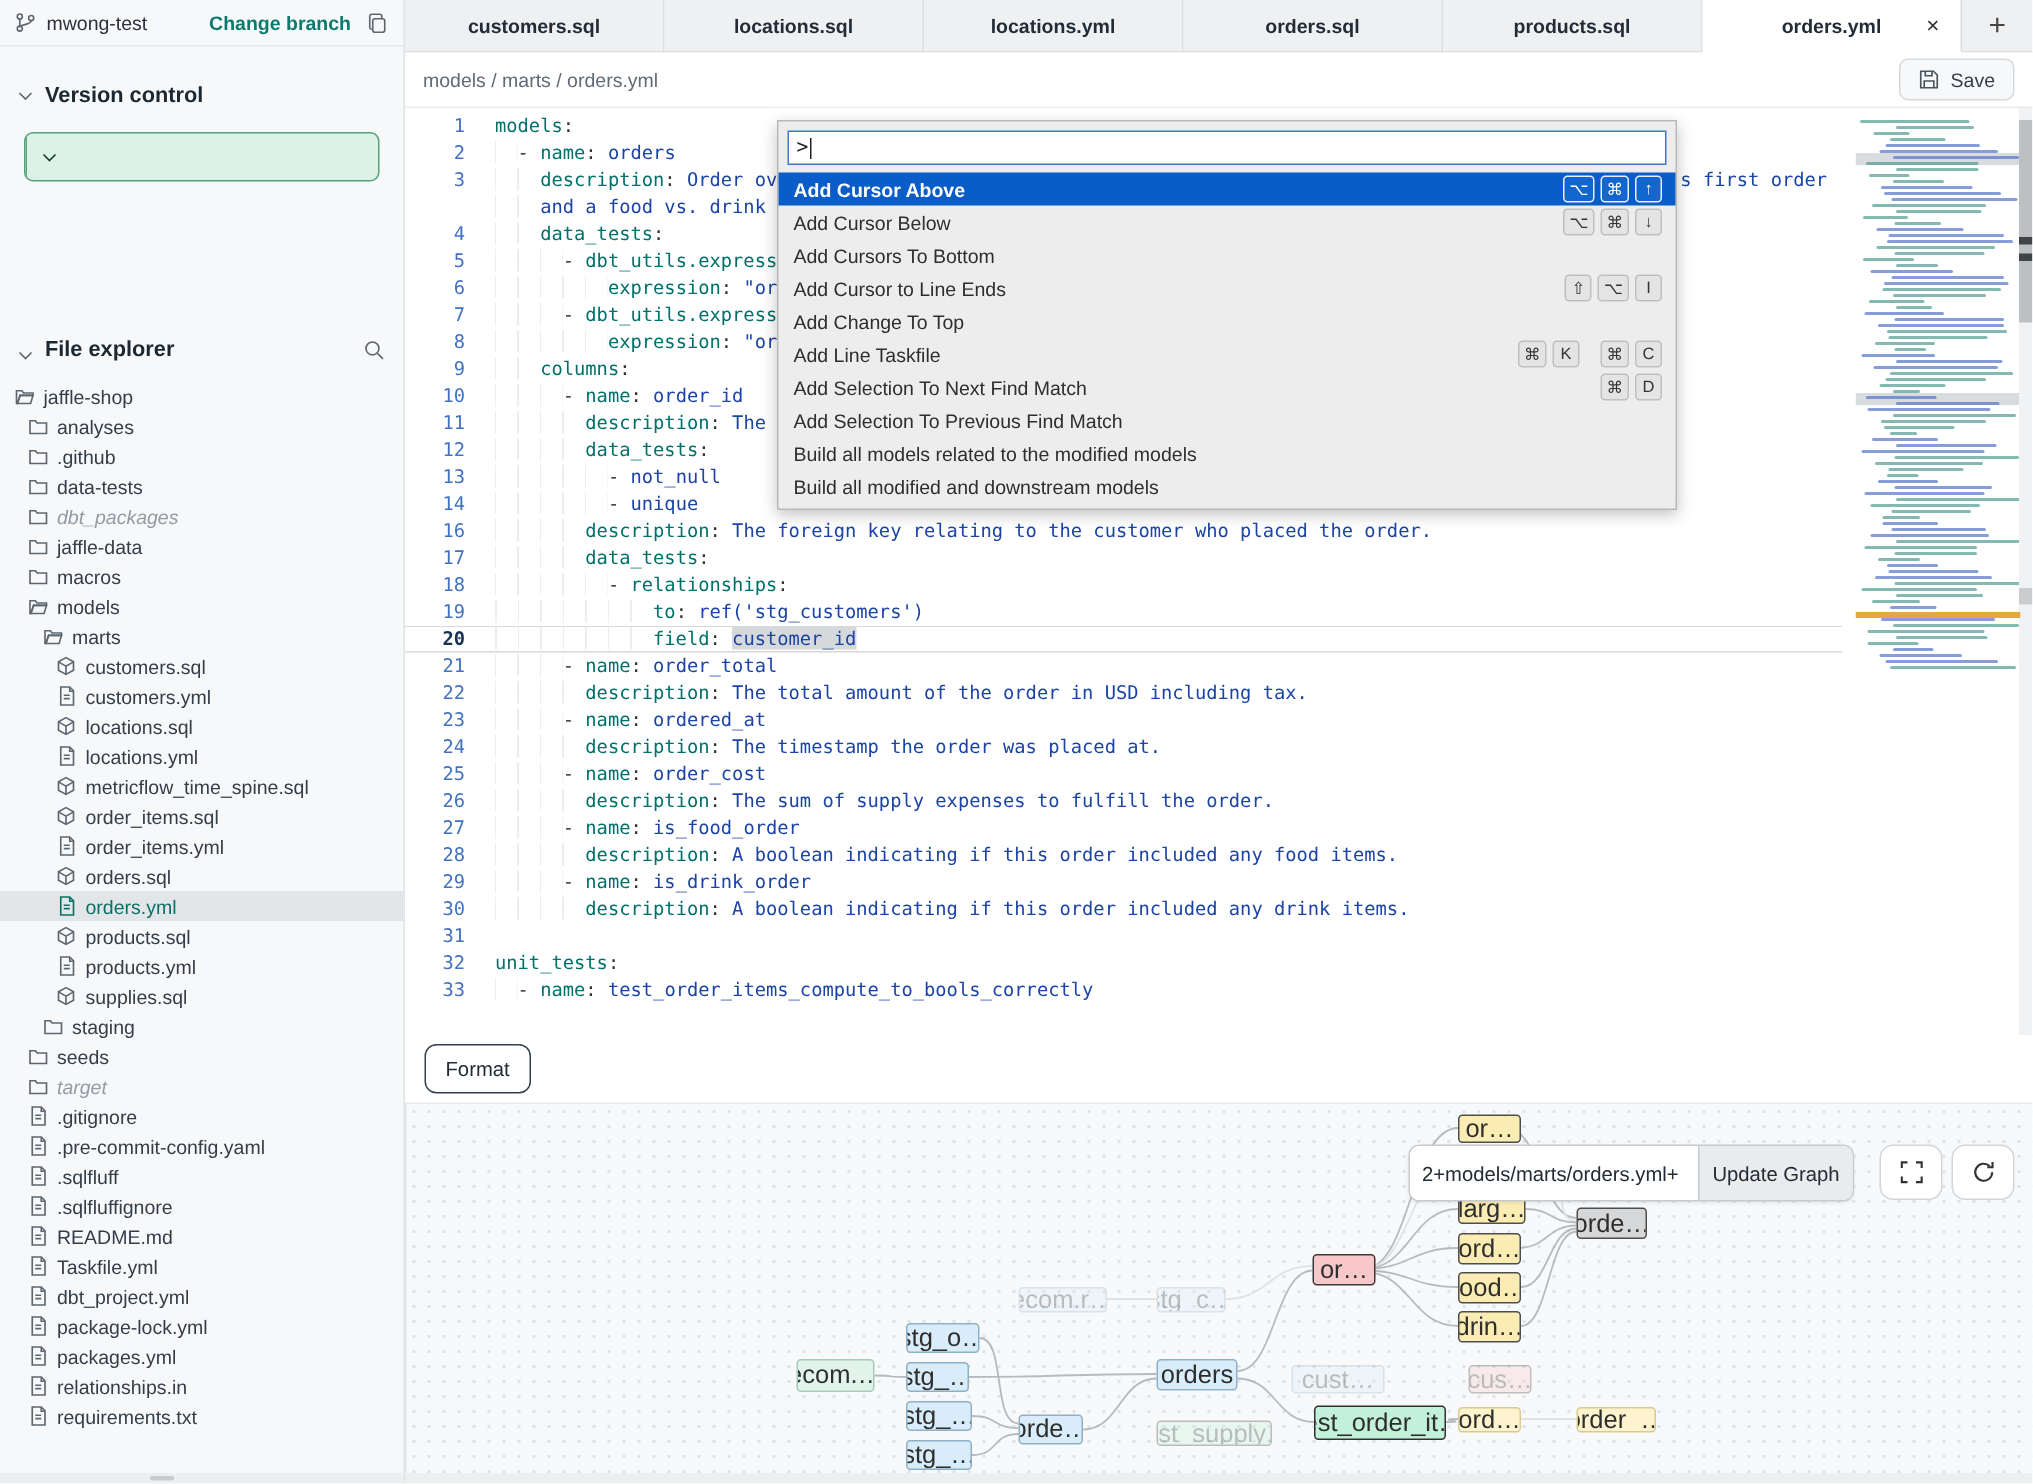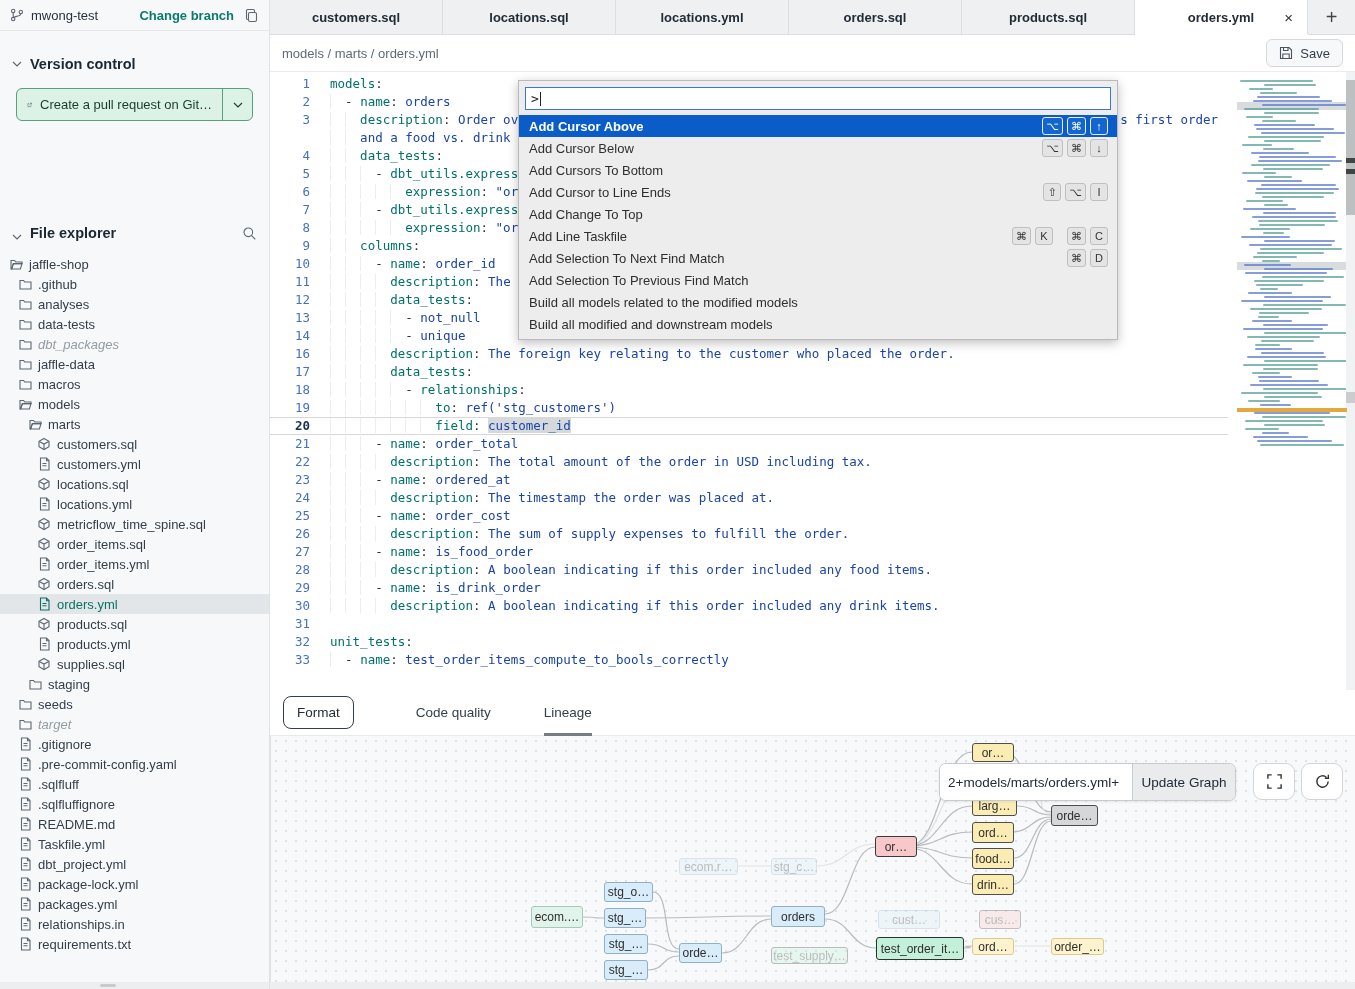--- a/index.html
+++ b/index.html
@@ -112,21 +112,21 @@
   .ptab.active { border-bottom:3px solid #767d85; font-weight:400; }
 
   
   .lineage { flex:1; position:relative; background:#f8f9fa;
     background-image:radial-gradient(#e0e3e5 1px, transparent 1px); background-size:10px 10px;
     overflow:hidden; border-left:1px solid #e0e3e5; }
   .edges { position:absolute; left:0; top:0; width:1085px; height:246px; }
   .edge { fill:none; stroke:#b7bbbe; stroke-width:1.2; }
   .edge.light { stroke:#e0e2e4; }
   .lnode { position:absolute; display:flex; align-items:center; justify-content:center;
-    font-size:12px; color:#2e2e2e; border-radius:3px; white-space:nowrap; overflow:hidden;
+    font-size:17px; color:#2e2e2e; border-radius:3px; white-space:nowrap; overflow:hidden;
     padding:0 20px; z-index:2; cursor:pointer; }
   .lnode.blue { background:#d8ecf9; border:1px solid #8fb0c6; }
   .lnode.mint { background:#e2f3ec; border:1px solid #a3cbbb; }
   .lnode.pink { background:#f8c7c9; border:1.6px solid #3a3a3a; }
   .lnode.yellow { background:#fbecb3; border:1.6px solid #4d4d4d; }
   .lnode.gray { background:#d6d7d8; border:1.6px solid #4d4d4d; }
   .lnode.green { background:#c2f0d8; border:1.6px solid #303030; }
   .lnode.ylight { background:#fdf4cf; border:1px solid #dbc98f; }
   .lnode.faded { opacity:.3; border-width:1px; }
   .selector { position:absolute; left:668px; top:27px; display:flex; z-index:10;
@@ -165,27 +165,20 @@
     </div>
 
     <div class="sec-header">
       <svg class="ic" width="10" height="8" viewBox="0 0 10 8">
           <polyline points="1,2 5,6 9,2"></polyline>
         </svg>
       <span class="sec-title">Version control</span>
     </div>
 
     <div class="pr-btn">
-      <div class="pr-main">
-        <svg class="ic" width="14" height="14" viewBox="0 0 14 14" style="stroke:#173c30">
-            <path d="M6 3H2.5v8.5H11V8"></path>
-            <path d="M8 1.5h4.5V6M12.5 1.5 7 7"></path>
-          </svg>
-        <span>Create a pull request on Git…</span>
-      </div>
       <div class="pr-caret">
         <svg class="ic" width="10" height="8" viewBox="0 0 10 8" style="stroke:#173c30">
             <polyline points="1,2 5,6 9,2"></polyline>
           </svg>
       </div>
     </div>
 
     <div class="sec-header fe-header">
       <svg class="ic" width="10" height="8" viewBox="0 0 10 8">
           <polyline points="1,2 5,6 9,2"></polyline>
@@ -208,30 +201,30 @@
           </span>
           <span class="tlabel">jaffle-shop</span>
         </div>
 
         <div class="trow d1">
           <span class="ticon">
             <svg class="ic" width="13" height="13" viewBox="0 0 13 13">
               <path d="M1 2.5h3.6l1.1 1.5H12v7H1z"></path>
             </svg>
           </span>
+          <span class="tlabel">analyses</span>
+        </div>
+
+        <div class="trow d1">
+          <span class="ticon">
+            <svg class="ic" width="13" height="13" viewBox="0 0 13 13">
+              <path d="M1 2.5h3.6l1.1 1.5H12v7H1z"></path>
+            </svg>
+          </span>
           <span class="tlabel">.github</span>
-        </div>
-
-        <div class="trow d1">
-          <span class="ticon">
-            <svg class="ic" width="13" height="13" viewBox="0 0 13 13">
-              <path d="M1 2.5h3.6l1.1 1.5H12v7H1z"></path>
-            </svg>
-          </span>
-          <span class="tlabel">analyses</span>
         </div>
 
         <div class="trow d1">
           <span class="ticon">
             <svg class="ic" width="13" height="13" viewBox="0 0 13 13">
               <path d="M1 2.5h3.6l1.1 1.5H12v7H1z"></path>
             </svg>
           </span>
           <span class="tlabel">data-tests</span>
         </div>
@@ -813,30 +806,20 @@
             <div class="prow">
               <span class="plabel">Build all modified and downstream models</span>
               <span class="pkeys"></span>
             </div>
           </div>
       </div>
     </div>
 
     <div class="phead">
       <button class="format-btn">Format</button>
-      <div style="display:flex;height:100%;">
-
-          <div class="ptab">
-            <span>Code quality</span>
-          </div>
-
-          <div class="ptab active">
-            <span>Lineage</span>
-          </div>
-        </div>
     </div>
 
     <div class="lineage">
       <svg class="edges" id="edges">
           <path d="M 312 181 C 330 181, 315 182, 333 182" class="edge"></path>
           <path d="M 382 156 C 400 156, 390 213, 408 213" class="edge"></path>
           <path d="M 373 182 C 436.5 182, 436.5 180, 500 180" class="edge"></path>
           <path d="M 377 208 C 395 208, 390 216, 408 216" class="edge"></path>
           <path d="M 377 234 C 395 234, 390 220, 408 220" class="edge"></path>
           <path d="M 451 217 C 475.5 217, 475.5 183, 500 183" class="edge"></path>
@@ -872,21 +855,21 @@
           <div class="lnode blue" style="left: 333px; top: 224px; width: 44px; height: 20px;">stg_…</div>
 
           <div class="lnode blue" style="left: 408px; top: 207px; width: 43px; height: 20px;">orde…</div>
 
           <div class="lnode blue" style="left: 500px; top: 170px; width: 54px; height: 21px;">orders</div>
 
           <div class="lnode blue faded" style="left: 408px; top: 122px; width: 59px; height: 17px;">ecom.r…</div>
 
           <div class="lnode blue faded" style="left: 500px; top: 122px; width: 46px; height: 17px;">stg_c…</div>
 
-          <div class="lnode blue faded" style="left: 607px; top: 174px; width: 62px; height: 19px;">cust…</div>
+          <div class="lnode blue faded" style="left: 590px; top: 174px; width: 62px; height: 19px;">cust…</div>
 
           <div class="lnode pink faded" style="left: 708px; top: 174px; width: 25px; height: 19px;">cus…</div>
 
           <div class="lnode green faded" style="left: 500px; top: 211px; width: 77px; height: 17px;">test_supply…</div>
 
           <div class="lnode pink" style="left: 604px; top: 100px; width: 34px; height: 21px;">or…</div>
 
           <div class="lnode yellow" style="left: 701px; top: 7px; width: 32px; height: 19px;">or…</div>
 
           <div class="lnode yellow faded" style="left: 701px; top: 32px; width: 58px; height: 15px;"></div>

